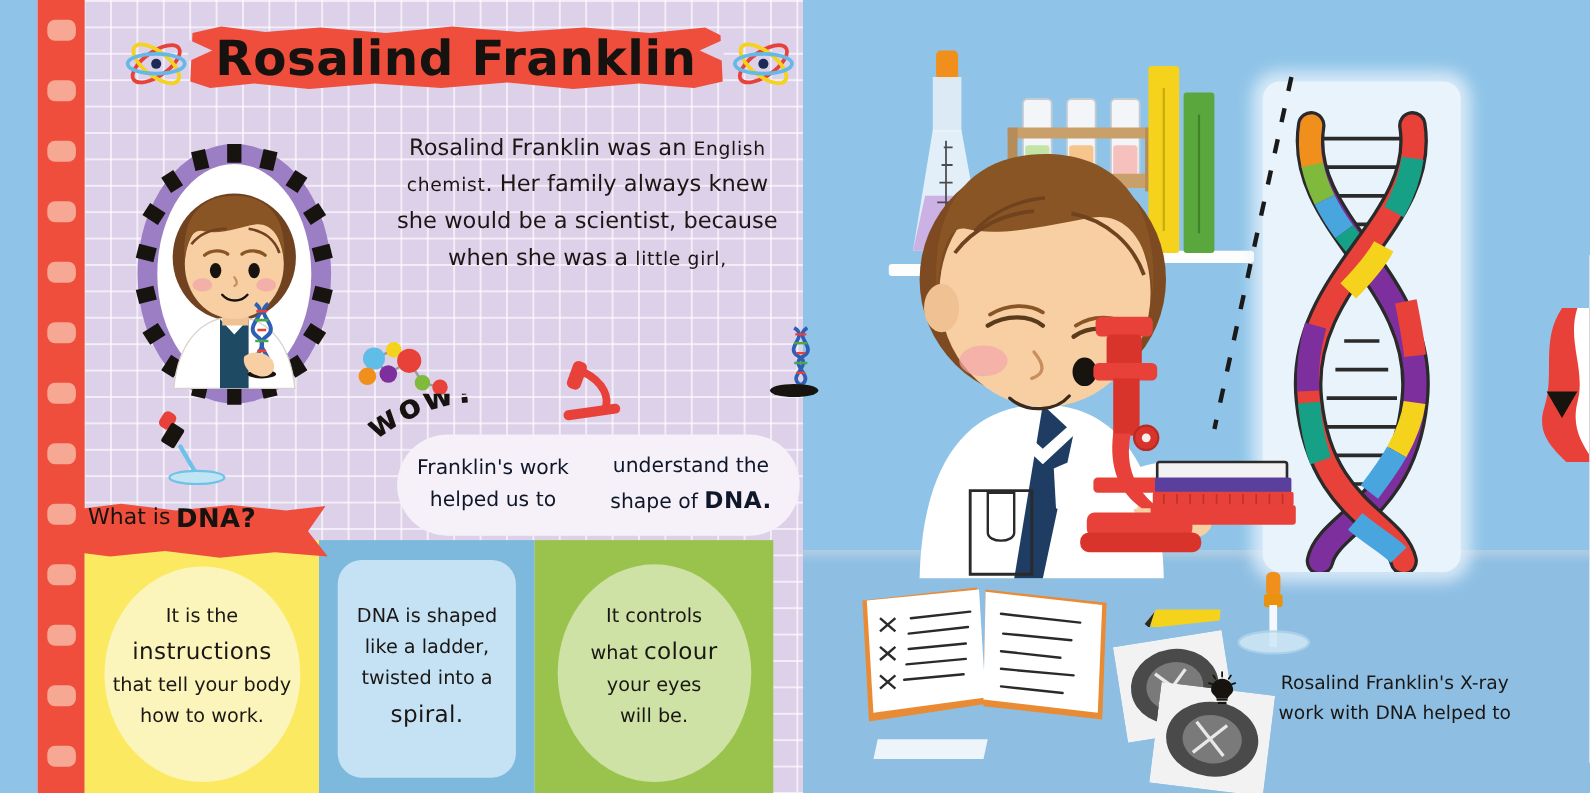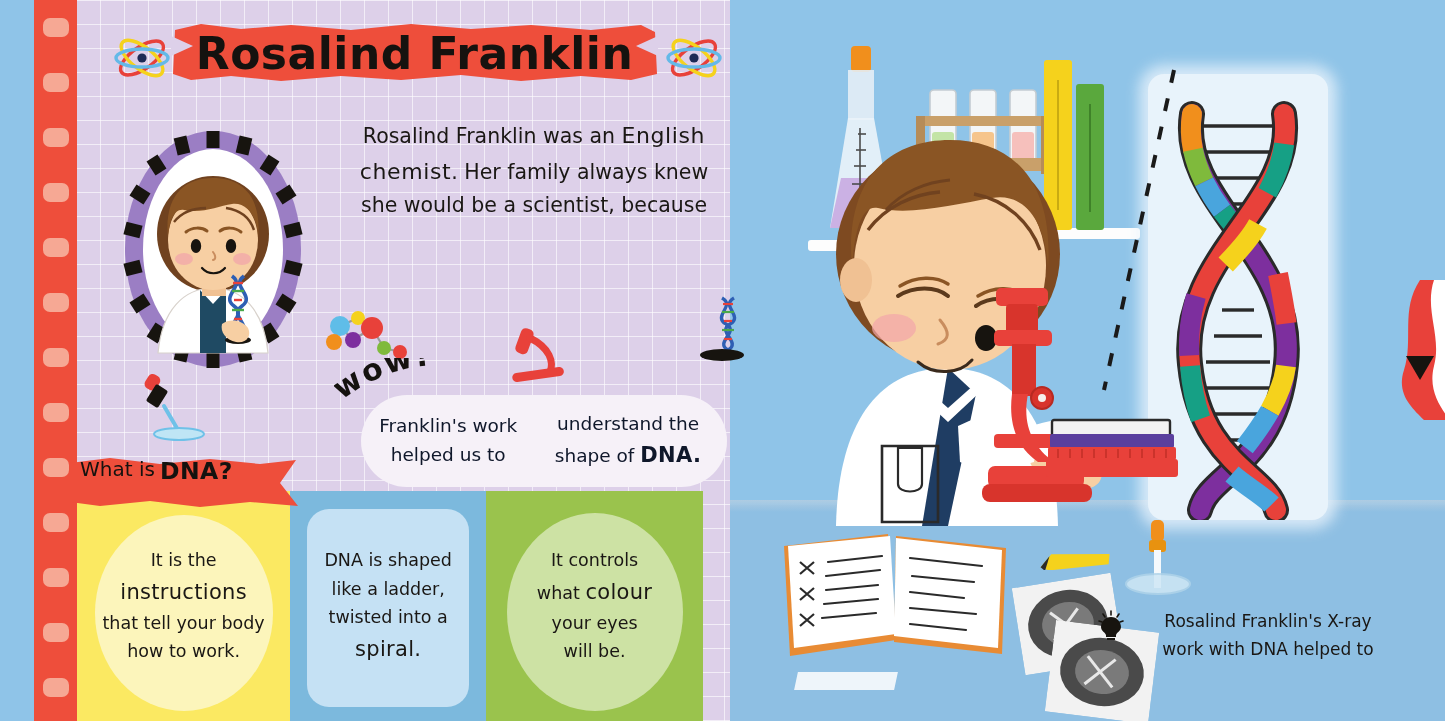--- a/index.html
+++ b/index.html
@@ -29,21 +29,21 @@
     font-family:"DejaVu Sans","Liberation Sans",sans-serif;z-index:2;}
 
   .atom{position:absolute;z-index:7;}
 
   
   .portrait{position:absolute;left:88px;top:128px;width:183px;height:243px;z-index:6;}
 
   
   .body-copy{position:absolute;left:300px;top:118px;width:400px;z-index:6;
     text-align:center;color:#1a1714;line-height:1.62;font-size:20.5px;}
-  .body-copy .big{font-size:22px;letter-spacing:.6px;}
+  .body-copy .big{font-size:17px;letter-spacing:.6px;}
 
   
   .wow{position:absolute;left:300px;top:358px;width:130px;height:48px;z-index:8;}
   .bubble{position:absolute;left:330px;top:398px;width:360px;height:86px;z-index:7;}
   .bubble-bg{position:absolute;inset:0;background:#f6f1f8;border-radius:46px;
      box-shadow:0 0 0 3px #f6f1f8;}
   .bubble-text{position:absolute;inset:0;display:flex;flex-direction:row;
      align-items:center;justify-content:center;color:#0f172a;font-size:18.5px;line-height:1.55;text-align:center;}
   .bubble-text .dna{font-size:21px;font-weight:bold;letter-spacing:.4px;}
 
@@ -213,20 +213,21 @@
         <rect x="24" y="18" width="14" height="20" rx="2" fill="#17140f" transform="rotate(32 31 28)"></rect>
         <path d="M38,38 L52,62" stroke="#6fc1e8" stroke-width="4" stroke-linecap="round"></path>
         <ellipse cx="53" cy="66" rx="25" ry="6" fill="#bfe5f5" stroke="#6fc1e8" stroke-width="2"></ellipse>
       </svg>
     </div>
 
     <div class="body-copy">
       <div><span>Rosalind Franklin was an </span><span class="big">English</span></div>
       <div><span class="big">chemist</span><span>. Her family always knew</span></div>
       <div><span>she would be a scientist, because</span></div>
+      <div><span>when she was a </span><span class="big">little girl,</span></div>
     </div>
 
     <div style="position:absolute;left:286px;top:306px;width:92px;height:62px;z-index:6;">
       <svg viewBox="0 0 92 62">
         <g stroke="#9a9a9a" stroke-width="2.2">
           <line x1="20" y1="20" x2="38" y2="12"></line>
             <line x1="20" y1="20" x2="14" y2="36"></line>
           <line x1="20" y1="20" x2="33" y2="34"></line>
             <line x1="33" y1="34" x2="52" y2="22"></line>
           <line x1="52" y1="22" x2="64" y2="42"></line>

